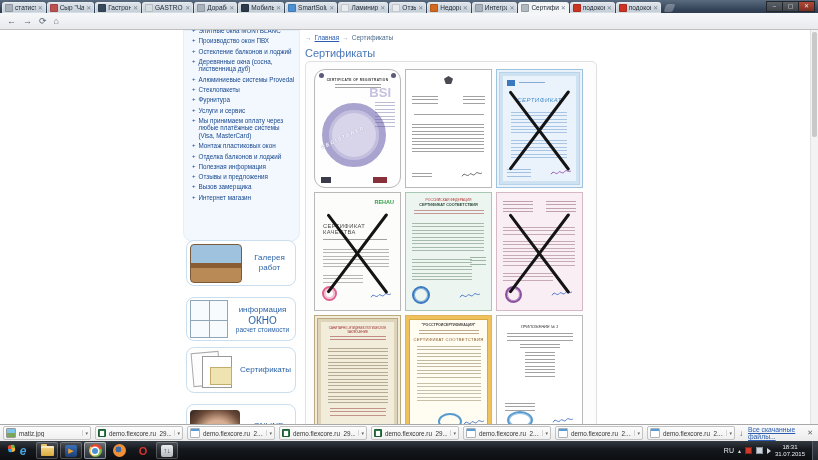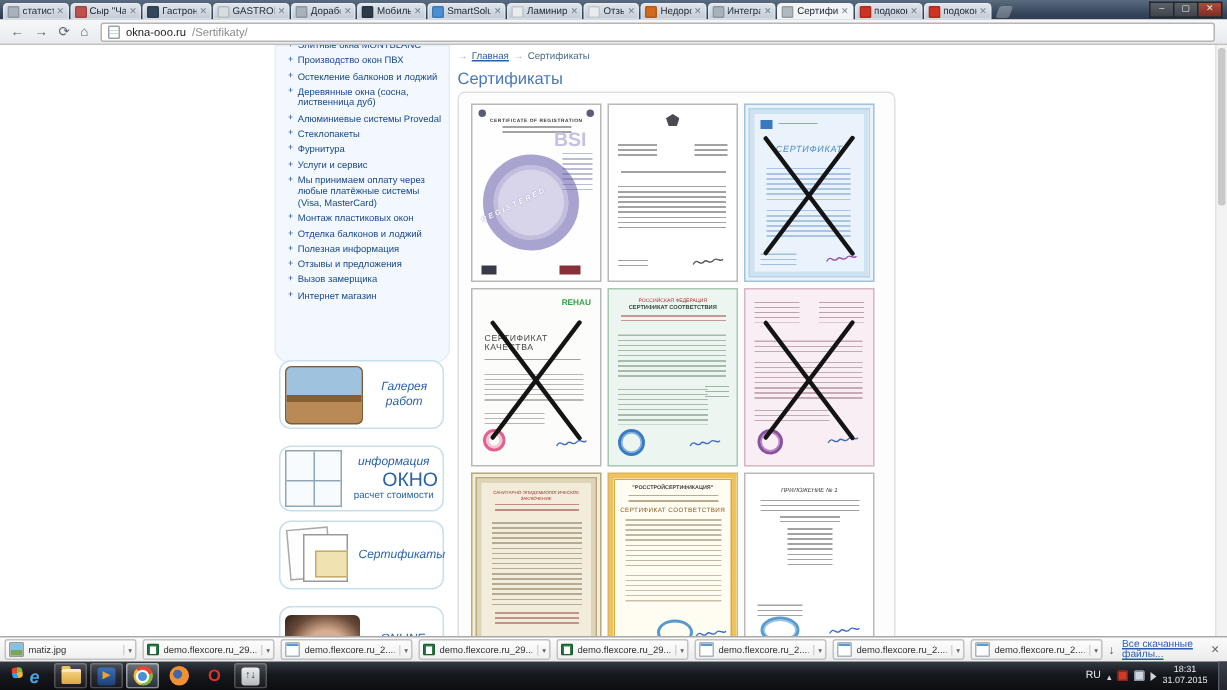--- a/index.html
+++ b/index.html
@@ -37,22 +37,22 @@
   .vthumb {position:absolute;right:1px;top:2px;width:5px;height:105px;background:#c9c9c9;border-radius:2px;}
   .sidepanel {position:absolute;left:183px;top:0;width:117px;height:212px;background:#f2f8fd;
               border-radius:0 0 10px 10px;box-shadow:inset 0 0 0 1px #e4eff7;}
   .menu {list-style:none;margin:-5px 0 0;padding:2px 4px 0 9px;}
   .menu li {display:flex;gap:3px;margin-bottom:2.6px;font-size:6.3px;line-height:1.22;}
   .menu .plus {color:#17478f;font-size:6px;flex:0 0 auto;}
   .menu .mlabel {color:#17478f;text-decoration:none;}
   .widget {position:absolute;left:186px;width:110px;box-sizing:border-box;background:#fff;
            border:1px solid #c9deee;border-radius:8px;display:flex;align-items:center;gap:5px;padding:3px;}
   .wtxt {flex:1;text-align:center;color:#2b63a8;}
-  .wt-title {display:block;font-size:8px;line-height:1.25;font-style:italic;}
-  .wt-big {display:block;font-size:13px;line-height:1.1;text-align:right;}
+  .wt-title {display:block;font-size:8px;line-height:1.25;}
+  .wt-big {display:block;font-size:10px;line-height:1.1;}
   .wt-sub {display:block;font-size:6.5px;line-height:1.15;}
   .thumb-g {width:50px;height:37px;border-radius:4px;flex:0 0 auto;border:1px solid #7a5a3a;
             background:linear-gradient(180deg,#9fc2de 0 50%,#8a5c32 50% 62%,#b98a55 62%);}
   .thumb-c {width:36px;height:36px;flex:0 0 auto;background:#f8fbfd;border:1px solid #8fa6b8;
             background-image:linear-gradient(#8fa6b8,#8fa6b8),linear-gradient(#8fa6b8,#8fa6b8);
             background-size:1px 100%,100% 1px;background-position:center,center 55%;background-repeat:no-repeat;}
   .thumb-s {position:relative;width:44px;height:38px;flex:0 0 auto;}
   .thumb-s i {position:absolute;display:block;}
   .thumb-s .s1 {left:2px;top:1px;width:26px;height:32px;background:#fdfdfd;border:1px solid #aaa;transform:rotate(-5deg);}
   .thumb-s .s2 {left:12px;top:5px;width:28px;height:30px;background:#fff;border:1px solid #999;}
@@ -71,21 +71,21 @@
   .ln {display:block;background:repeating-linear-gradient(to bottom,var(--lc,rgba(70,70,70,.5)) 0 1px,transparent 1px 3.4px);}
   .ct {display:block;text-align:center;color:#333;}
   .sig {position:absolute;width:22px;height:9px;}
   .sig.bl {color:#3a6ac4;} .sig.dk {color:#555;} .sig.pu {color:#9a4ab0;}
   .stamp {position:absolute;border-radius:50%;border:2px solid;}
   .oval {position:absolute;border-radius:50%;border:2px solid;opacity:.85;}
   .xx {position:absolute;inset:0;}
   .xx i {position:absolute;left:-8%;top:50%;width:116%;height:3px;background:#141414;border-radius:2px;display:block;}
   .xx .x1 {transform:rotate(53deg);} .xx .x2 {transform:rotate(-53deg);}
   
-  .cert-bsi {background:#fefefe;}
+  .cert-bsi {background:#fefefe;border-radius:11px;}
   .corner-dot {position:absolute;width:5px;height:5px;border-radius:50%;background:#5a5a7a;}
   .bsi-txt {position:absolute;right:9px;top:15px;font-size:13px;font-weight:bold;color:#c6c1e0;}
   .bsi-ring {position:absolute;left:7px;top:33px;width:50px;height:50px;border-radius:50%;
              border:7px solid #a9a3cf;background:#d8d4ea;box-shadow:inset 0 0 0 3px #c3bede;}
   .breg {position:absolute;left:4px;top:64px;transform:rotate(-26deg);font-size:5px;font-weight:bold;
          color:#fff;letter-spacing:1.5px;text-shadow:0 0 1px #8a84b8;}
   .bsi-badge {position:absolute;bottom:4px;width:10px;height:6px;background:#3a3a4a;}
   .emblem {display:block;width:9px;height:8px;margin:6px auto 0;background:#4a4a52;
            clip-path:polygon(50% 0,100% 35%,80% 100%,20% 100%,0 35%);}
   .cert-blue {background:#eaf3fb;border-color:#9fc2de;}
@@ -244,25 +244,20 @@
       <span>▢</span>
       <span class="wclose">✕</span>
     </div>
   </div>
 
   <div class="toolbar">
     <span class="navbtn">←</span>
     <span class="navbtn">→</span>
     <span class="navbtn">⟳</span>
     <span class="navbtn">⌂</span>
-    <div class="addr">
-      <span class="pageico"></span>
-      <span class="host">okna-ooo.ru</span>
-        <span class="path">/Sertifikaty/</span>
-    </div>
   </div>
 
   <div class="page">
     <div class="sidepanel">
       <ul class="menu" id="menu">
           <li>
             <span class="plus">+</span>
             <a class="mlabel">Элитные окна MONTBLANC</a>
           </li>
           <li>

